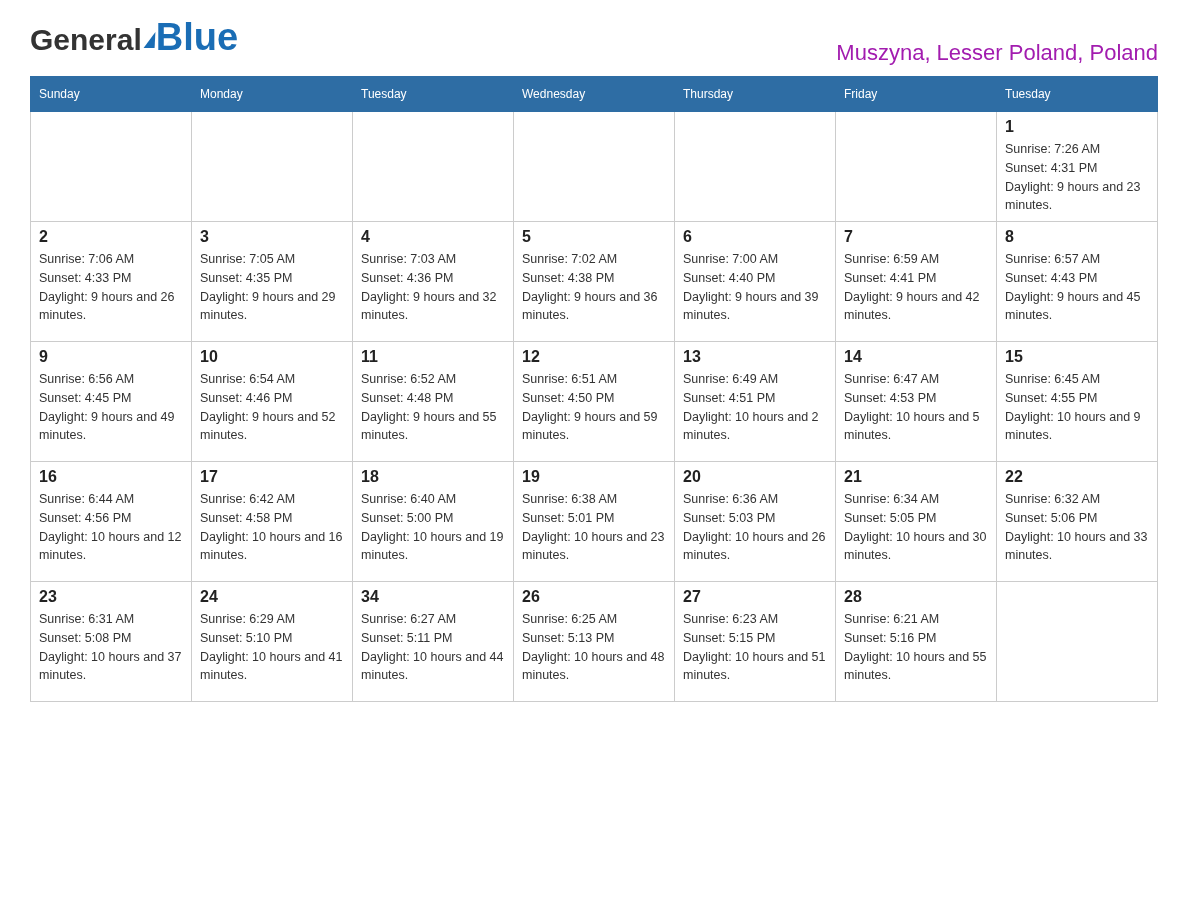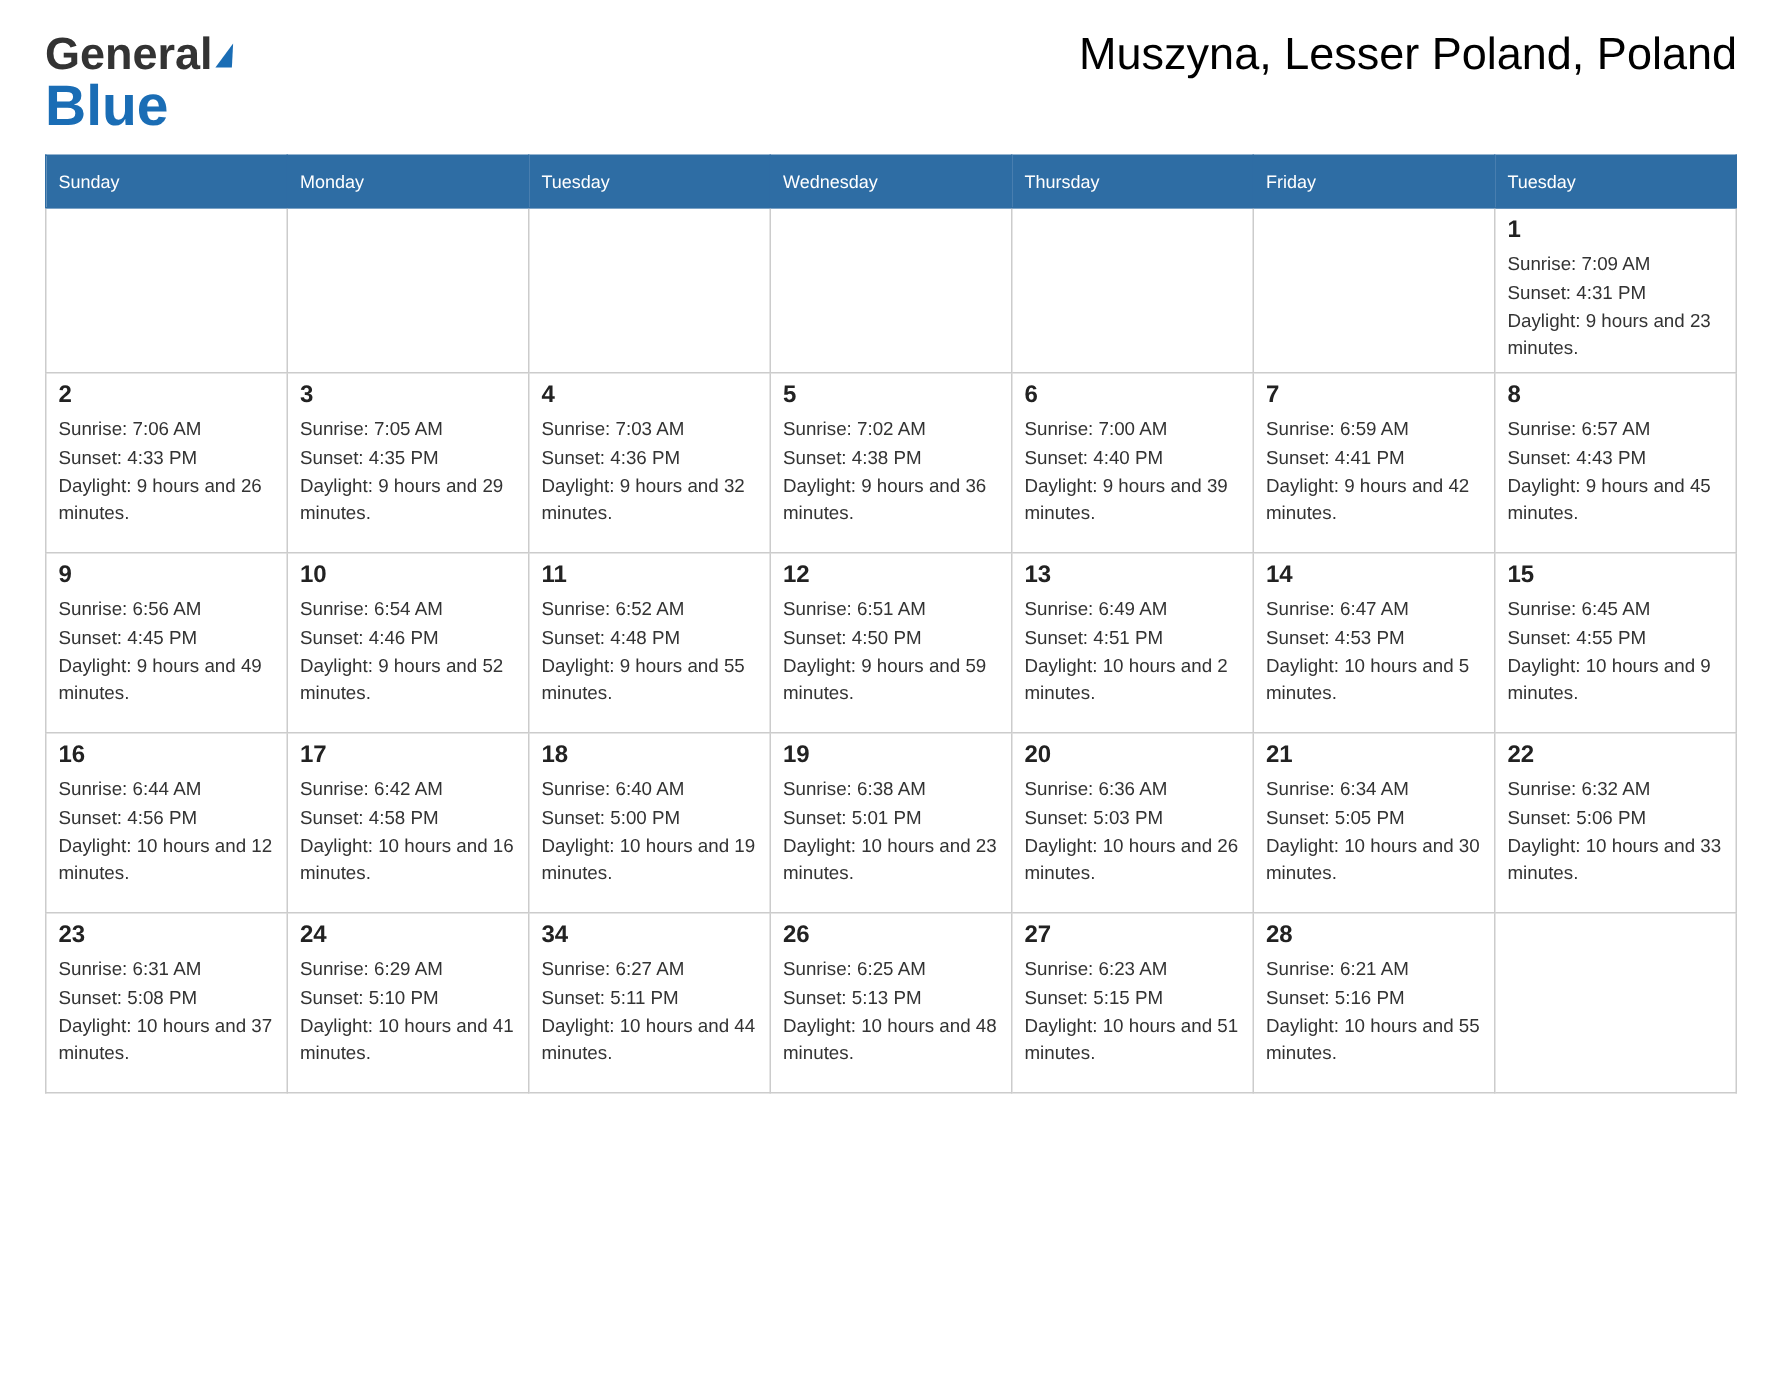--- a/index.html
+++ b/index.html
@@ -19,23 +19,23 @@
     .title-section {
       text-align: right;
     }
     .main-title {
       font-size: 52px;
       font-weight: bold;
       color: #222;
       line-height: 1.1;
     }
     .subtitle {
-      font-size: 30px;
-      color: #000000;
-      margin-top: 0;
+      font-size: 22px;
+      color: #a21caf;
+      margin-top: 20px;
     }
     .calendar {
       width: 100%;
       border-collapse: collapse;
       margin-top: 10px;
     }
     .calendar th {
       background-color: #2e6da4;
       color: #fff;
       padding: 10px 8px;
@@ -69,21 +69,21 @@
       height: 120px;
     }
     .calendar tbody tr:first-child td {
       height: 100px;
     }
     .empty-cell {
       background: #fff;
     }
     .logo-container {
       display: flex;
-      flex-direction: column;
+      flex-direction: row;
     }
     .general-row {
       display: flex;
       align-items: center;
     }
     .general-text {
       font-size: 30px;
       font-weight: bold;
       color: #333;
     }
@@ -135,21 +135,21 @@
   <tbody id="calendar-body">
   <tr>
         <td class="empty-cell"></td>
         <td class="empty-cell"></td>
         <td class="empty-cell"></td>
         <td class="empty-cell"></td>
         <td class="empty-cell"></td>
         <td class="empty-cell"></td>
         <td>
           <span class="day-number">1</span>
-          <div class="day-info">Sunrise: 7:09 AM</div>
+          <div class="day-info">Sunrise: 7:26 AM</div>
           <div class="day-info">Sunset: 4:31 PM</div>
           <div class="day-info">Daylight: 9 hours and 23 minutes.</div>
         </td>
       </tr>
       <tr>
         <td>
           <span class="day-number">2</span>
           <div class="day-info">Sunrise: 7:06 AM</div>
           <div class="day-info">Sunset: 4:33 PM</div>
           <div class="day-info">Daylight: 9 hours and 26 minutes.</div>

